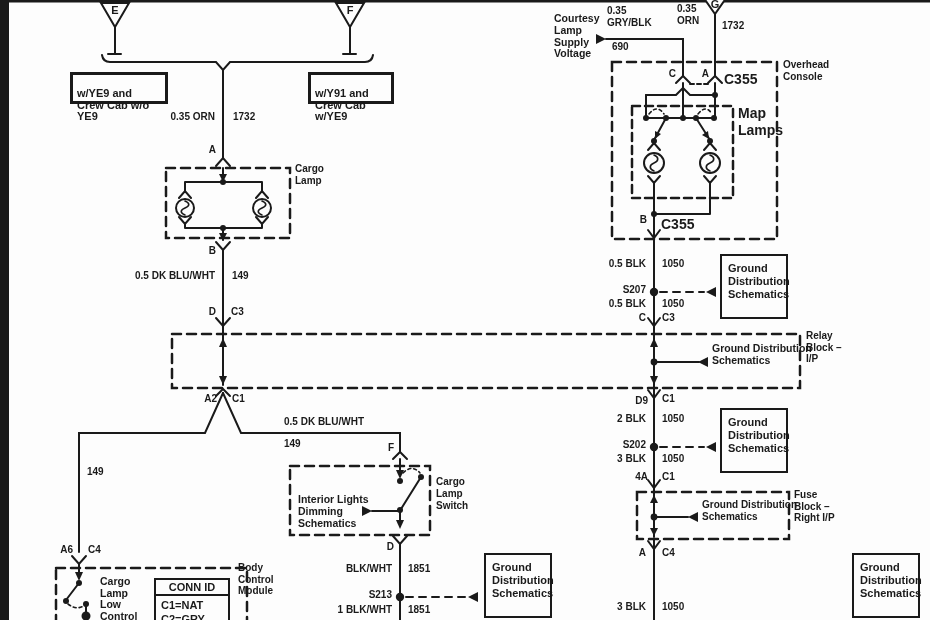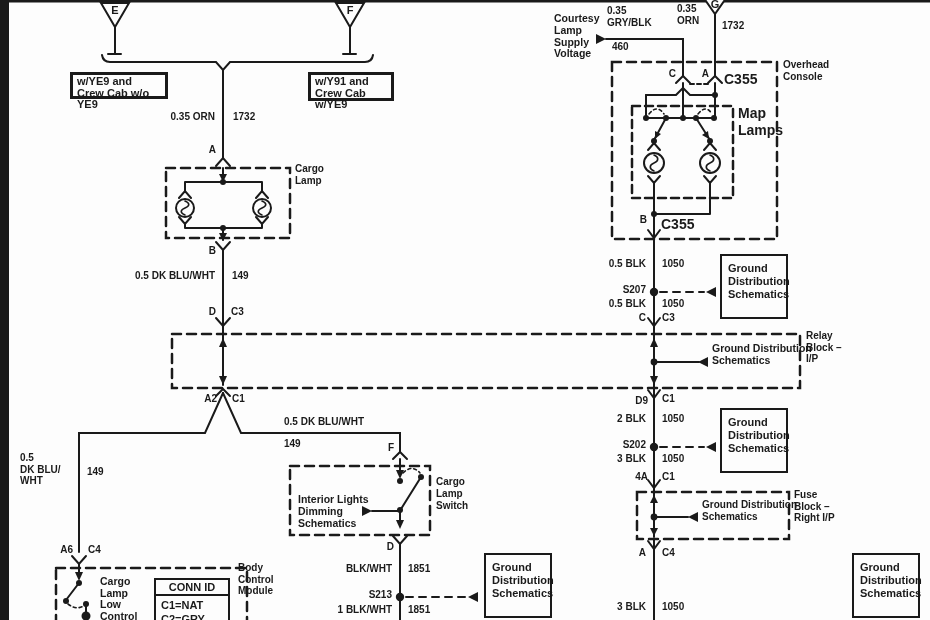--- a/index.html
+++ b/index.html
@@ -7,21 +7,21 @@
          font-family:"Liberation Sans",sans-serif;font-weight:700;color:#1a1a1a;}
   .stage svg{position:absolute;left:0;top:0;}
   .lbl{position:absolute;white-space:pre-line;line-height:1.12;}
   .s14{font-size:10px;line-height:1.15;}
   .s11{font-size:14px;line-height:1.18;}
   .s10{font-size:10.5px;line-height:1.12;}
   .ra{text-align:right;}
   .refbox{position:absolute;box-sizing:border-box;width:68px;height:65px;border:2px solid #1a1a1a;
           background:#fdfdfd;padding:6px 2px 0 6px;font-size:11px;line-height:1.18;white-space:pre-line;}
   .optbox{position:absolute;box-sizing:border-box;border:3px solid #1a1a1a;background:#fdfdfd;
-          padding:1px 4px;font-size:11px;line-height:1.05;white-space:pre-line;}
+          padding:13px 4px;font-size:11px;line-height:1.05;white-space:pre-line;}
   .connid{position:absolute;box-sizing:border-box;width:76px;height:52px;border:2.5px solid #1a1a1a;background:#fdfdfd;}
   .connid .hd{border-bottom:2px solid #1a1a1a;text-align:center;font-size:11px;padding:1px 0;}
   .connid .rows{padding:3px 0 0 5px;font-size:11px;line-height:1.25;white-space:pre-line;}
   .trl{position:absolute;width:22px;text-align:center;font-size:11px;}
 </style>
 </head>
 <body>
 
 <div class="stage">
 
@@ -251,23 +251,20 @@
   <span class="lbl s14" style="left:806px;top:330px">Relay
 Block –
 I/P</span>
   <span class="lbl s10" style="left:712px;top:343px">Ground Distribution
 Schematics</span>
 
   <span class="lbl s14 ra" style="right:713px;top:393px">A2</span>
   <span class="lbl s14" style="left:232px;top:393px">C1</span>
   <span class="lbl s14" style="left:284px;top:416px">0.5 DK BLU/WHT</span>
   <span class="lbl s14" style="left:284px;top:438px">149</span>
-  <span class="lbl s14" style="left:20px;top:452px">0.5
-DK BLU/
-WHT</span>
   <span class="lbl s14" style="left:87px;top:466px">149</span>
   <span class="lbl s14 ra" style="right:857px;top:544px">A6</span>
   <span class="lbl s14" style="left:88px;top:544px">C4</span>
 
   <span class="lbl s14" style="left:238px;top:562px">Body
 Control
 Module</span>
   <span class="lbl" style="left:100px;top:576px;font-size:10.5px;line-height:1.1">Cargo
 Lamp
 Low
@@ -294,21 +291,21 @@
 Schematics</div>
   <span class="lbl s14 ra" style="right:538px;top:604px">1 BLK/WHT</span>
   <span class="lbl s14" style="left:408px;top:604px">1851</span>
 
   <span class="lbl s10" style="left:554px;top:13px">Courtesy
 Lamp
 Supply
 Voltage</span>
   <span class="lbl s14" style="left:607px;top:5px">0.35
 GRY/BLK</span>
-  <span class="lbl s14" style="left:612px;top:41px">460</span>
+  <span class="lbl s14" style="left:612px;top:41px">690</span>
   <span class="lbl s14" style="left:677px;top:3px">0.35
 ORN</span>
   <span class="lbl s14" style="left:722px;top:20px">1732</span>
   <span class="lbl s14 ra" style="right:254px;top:68px">C</span>
   <span class="lbl s14 ra" style="right:221px;top:68px">A</span>
   <span class="lbl s11" style="left:724px;top:71px">C355</span>
   <span class="lbl s14" style="left:783px;top:59px">Overhead
 Console</span>
   <span class="lbl s11" style="left:738px;top:105px">Map
 Lamps</span>

